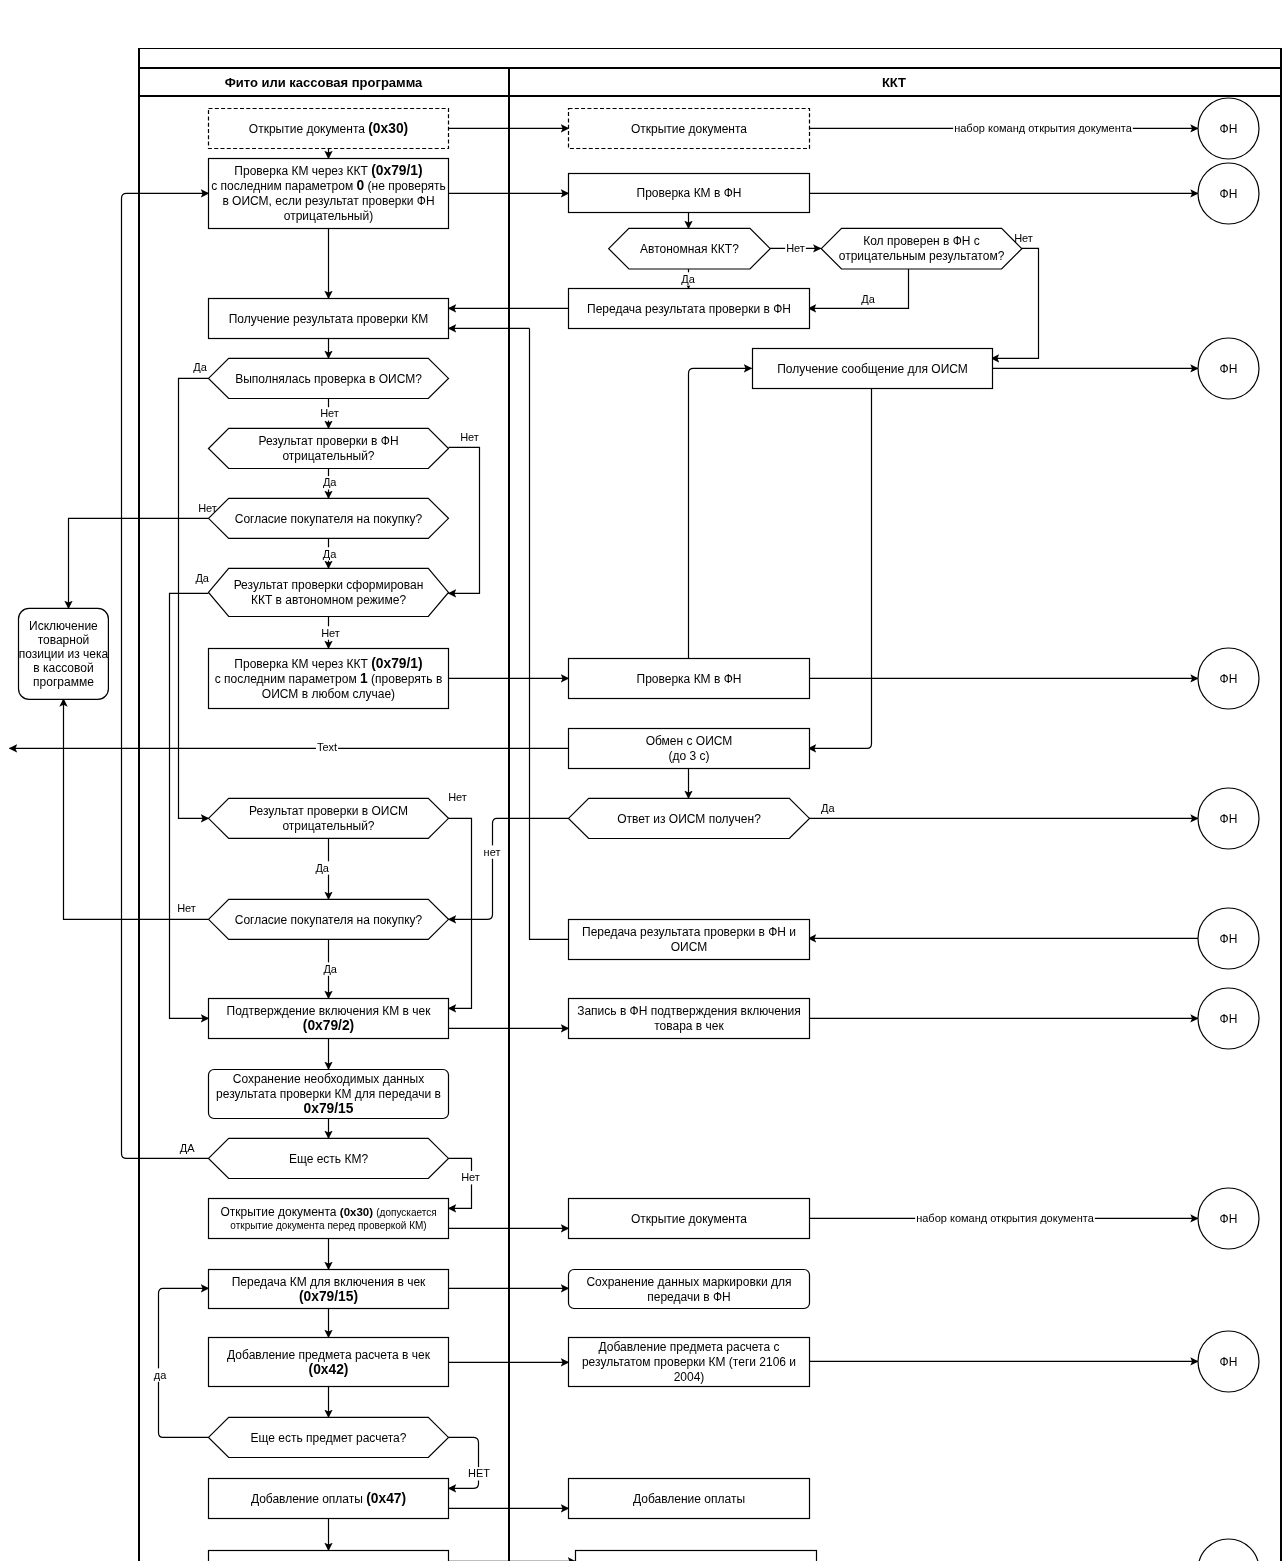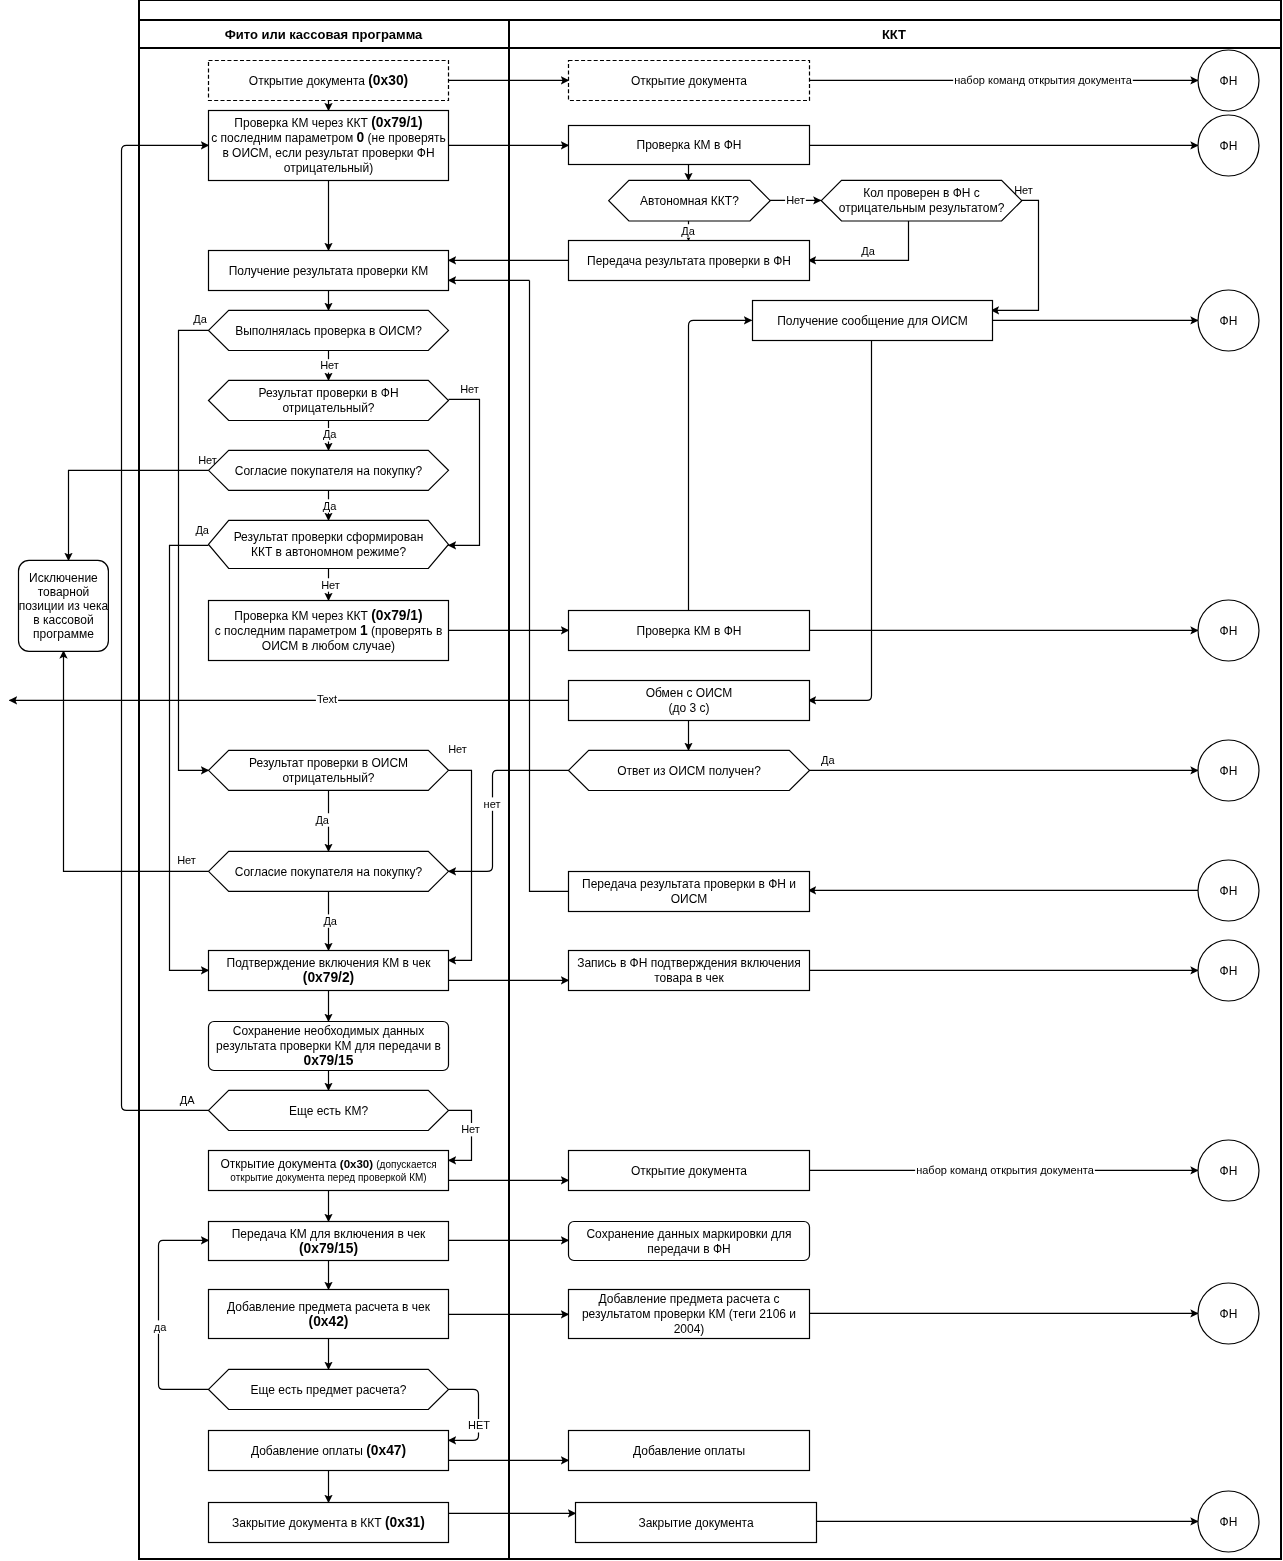--- a/index.html
+++ b/index.html
@@ -1,18 +1,18 @@
 <!DOCTYPE html>
 <html><head>
 <meta charset="utf-8">
 <title>Схема взаимодействия кассовой программы и ККТ</title>
 <style>
 html,body{margin:0;padding:0;background:#fff;}
 body{width:1283px;height:1561px;overflow:hidden;font-family:"Liberation Sans",sans-serif;}
-#stage{position:relative;width:1283px;height:1339px;background:#fff;}
+#stage{position:relative;width:1283px;height:1339px;background:#fff;margin-top:48px;}
 svg{display:block;shape-rendering:geometricPrecision;}
 .sh{fill:#ffffff;stroke:#000000;stroke-width:1.2;}
 .dsh{fill:#ffffff;stroke:#000000;stroke-width:1.2;stroke-dasharray:4 2.3;}
 .pool{fill:none;stroke:#000000;stroke-width:2;}
 .edge{fill:none;stroke:#000000;stroke-width:1.2;}
 .t{font-family:"Liberation Sans",sans-serif;font-size:12px;fill:#000;}
 .el{font-family:"Liberation Sans",sans-serif;font-size:11px;fill:#000;}
 .hdr{font-family:"Liberation Sans",sans-serif;font-size:13px;font-weight:bold;fill:#000;}
 </style>
 </head>

